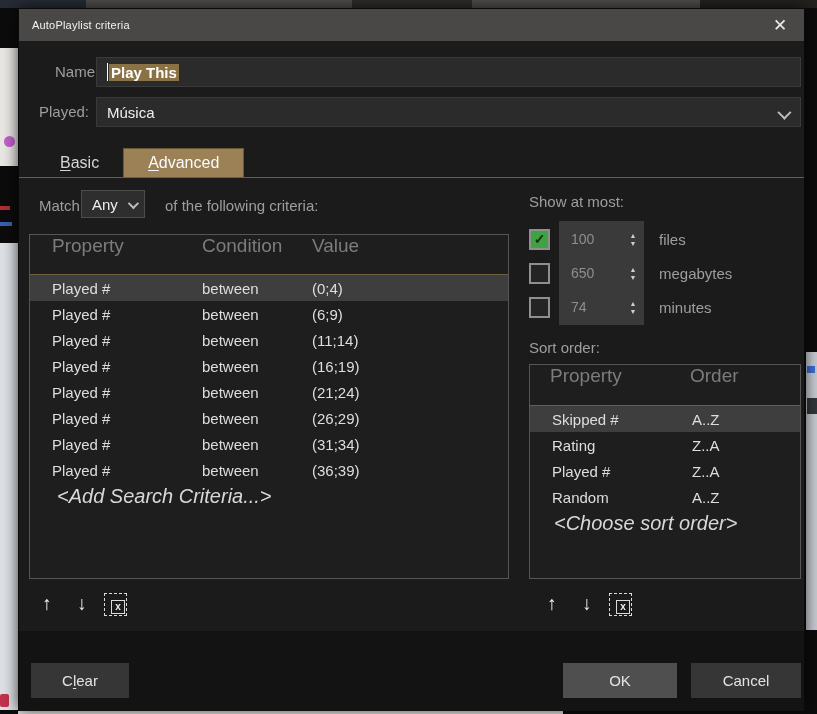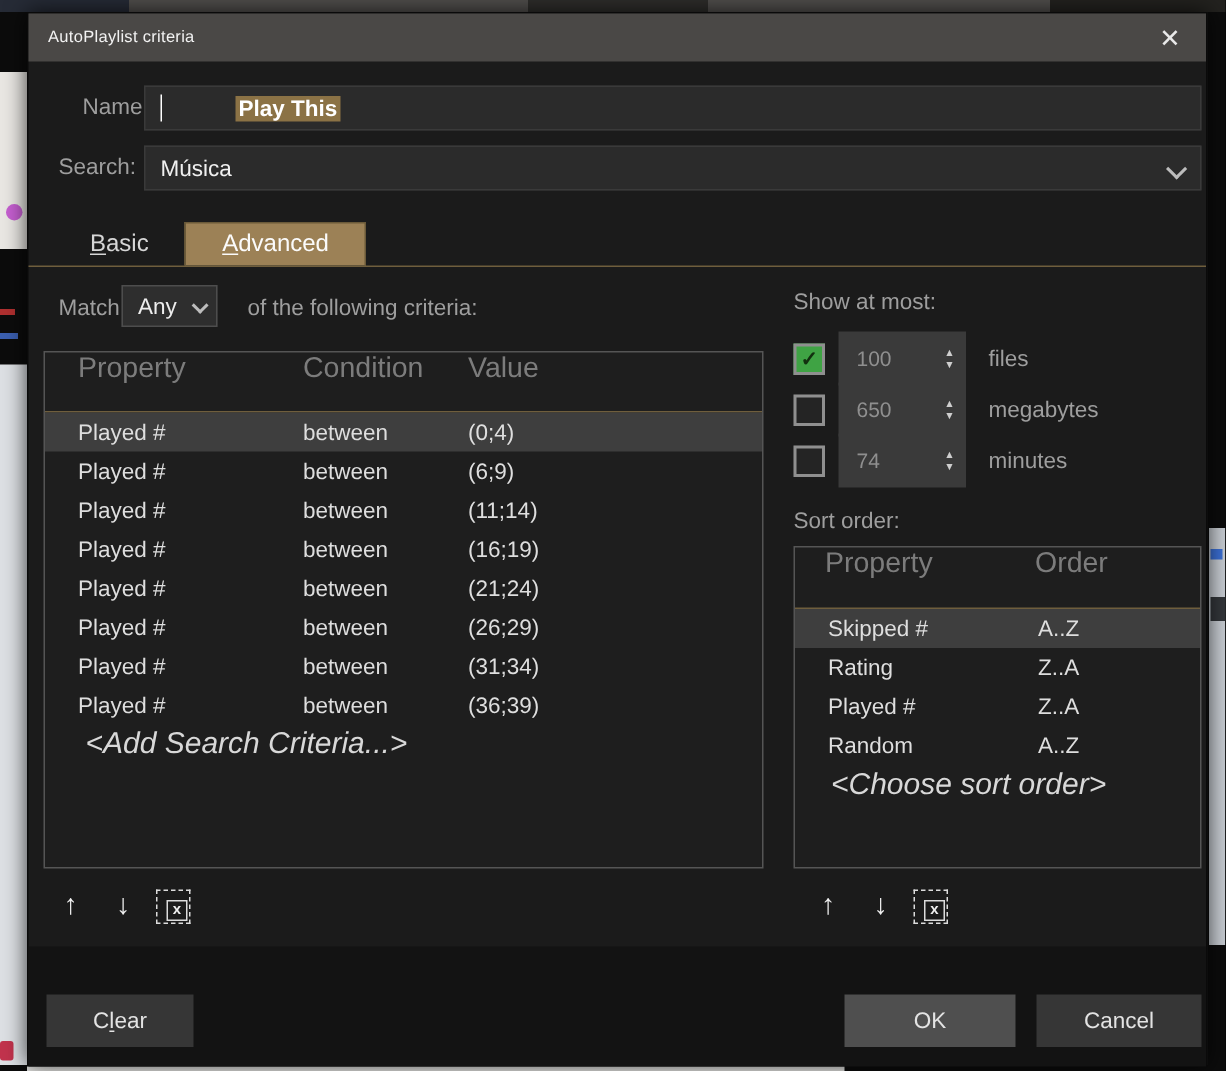--- a/index.html
+++ b/index.html
@@ -27,21 +27,21 @@
   #dialog{position:absolute;left:18px;top:8px;width:787px;height:702px;background:#1b1b1b;
           box-shadow:0 0 14px rgba(0,0,0,.75);border:1px solid #0a0a0a;box-sizing:border-box;}
   .titlebar{position:absolute;left:0;top:0;width:100%;height:32px;background:#4a4846;display:flex;align-items:center;}
   .title{color:#f2f2f2;font-size:11px;padding-left:13px;letter-spacing:.2px;}
   .close{position:absolute;right:8px;top:0;width:32px;height:32px;color:#e9e9e9;font-size:17px;
          display:flex;align-items:center;justify-content:center;cursor:default;}
 
   .lbl{position:absolute;color:#9e9e9e;font-size:15px;}
   .field{position:absolute;left:77px;width:705px;height:30px;background:#2b2b2b;border:1px solid #3a3a3a;
          box-sizing:border-box;display:flex;align-items:center;padding:0 10px;font-size:15px;color:#f0f0f0;}
-  #name-input{top:48px;gap:48px;}
+  #name-input{top:48px;}
   #search-select{top:88px;}
   .caret{display:inline-block;width:1px;height:18px;background:#fff;margin-right:1px;}
   .sel-text{background:#8b7245;color:#fff;font-weight:600;padding:0 2px;}
   .chev{position:absolute;right:12px;top:11px;width:8px;height:8px;border-right:2px solid #bdbdbd;
         border-bottom:2px solid #bdbdbd;transform:rotate(45deg) translateY(-2px);}
 
   
   .tabs{position:absolute;left:17px;top:139px;height:29px;display:flex;}
   .tab{height:29px;display:flex;align-items:center;justify-content:center;font-size:16px;color:#d6d6d6;
        padding:0 24px;box-sizing:border-box;}
@@ -138,21 +138,21 @@
       <span class="title">AutoPlaylist criteria</span>
       <span class="close">✕</span>
     </div>
 
     <span class="lbl" style="left:36px;top:54px;">Name:</span>
     <div class="field" id="name-input">
       <span class="caret"></span>
         <span class="sel-text">Play This</span>
     </div>
 
-    <span class="lbl" style="left:20px;top:94px;">Search:</span>
+    <span class="lbl" style="left:20px;top:94px;">Played:</span>
     <div class="field" id="search-select">
       <span>Música</span>
       <span class="chev"></span>
     </div>
 
     <div class="tabs">
       <div class="tab"><u>B</u>asic</div>
       <div class="tab active"><u>A</u>dvanced</div>
     </div>
     <div class="tab-rule"></div>

